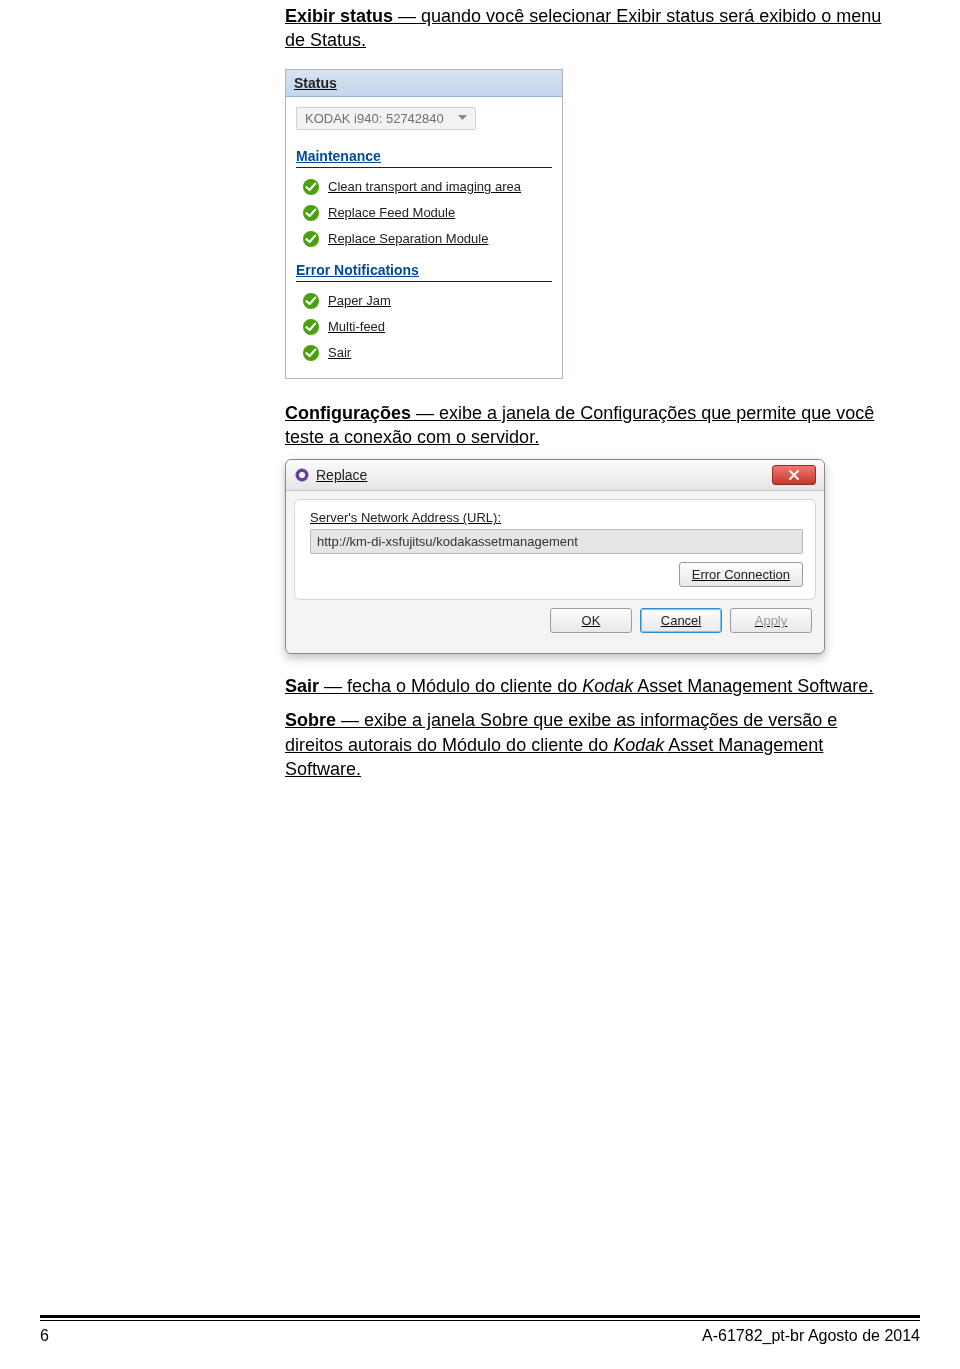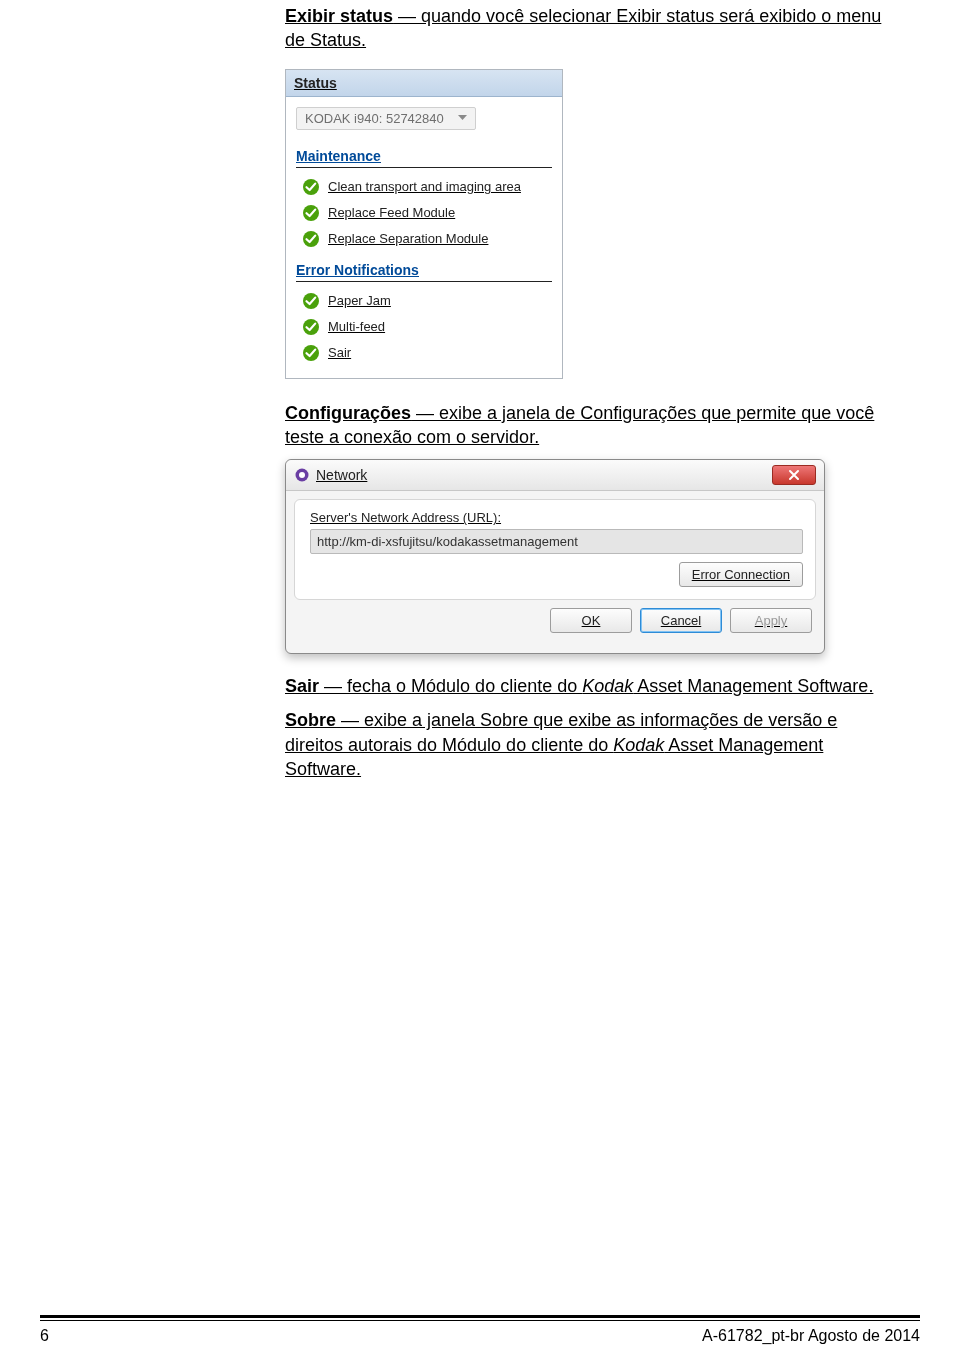--- a/index.html
+++ b/index.html
@@ -262,21 +262,21 @@
       <span class="bold">Configurações</span><span> — exibe a janela de Configurações que permite que você teste a conexão com o servidor.</span>
     </p>
 
     <div class="settings-dialog">
       <div class="dlg-titlebar">
         <div class="dlg-title-wrap">
           <svg width="16" height="16" viewBox="0 0 16 16">
               <circle cx="8" cy="8" r="6.5" fill="#6a3ea3"></circle>
               <circle cx="8" cy="8" r="3" fill="#fff"></circle>
             </svg>
-          <span class="dlg-title">Network</span>
+          <span class="dlg-title">Replace</span>
         </div>
         <div class="close-btn">
           <svg width="12" height="12" viewBox="0 0 12 12">
               <path d="M2 2 L10 10 M10 2 L2 10" stroke="#fff" stroke-width="2" stroke-linecap="round"></path>
             </svg>
         </div>
       </div>
       <div class="dlg-body">
         <div class="field-label">Server's Network Address (URL):</div>
         <input class="url-input" type="text" value="http://km-di-xsfujitsu/kodakassetmanagement" style="">

